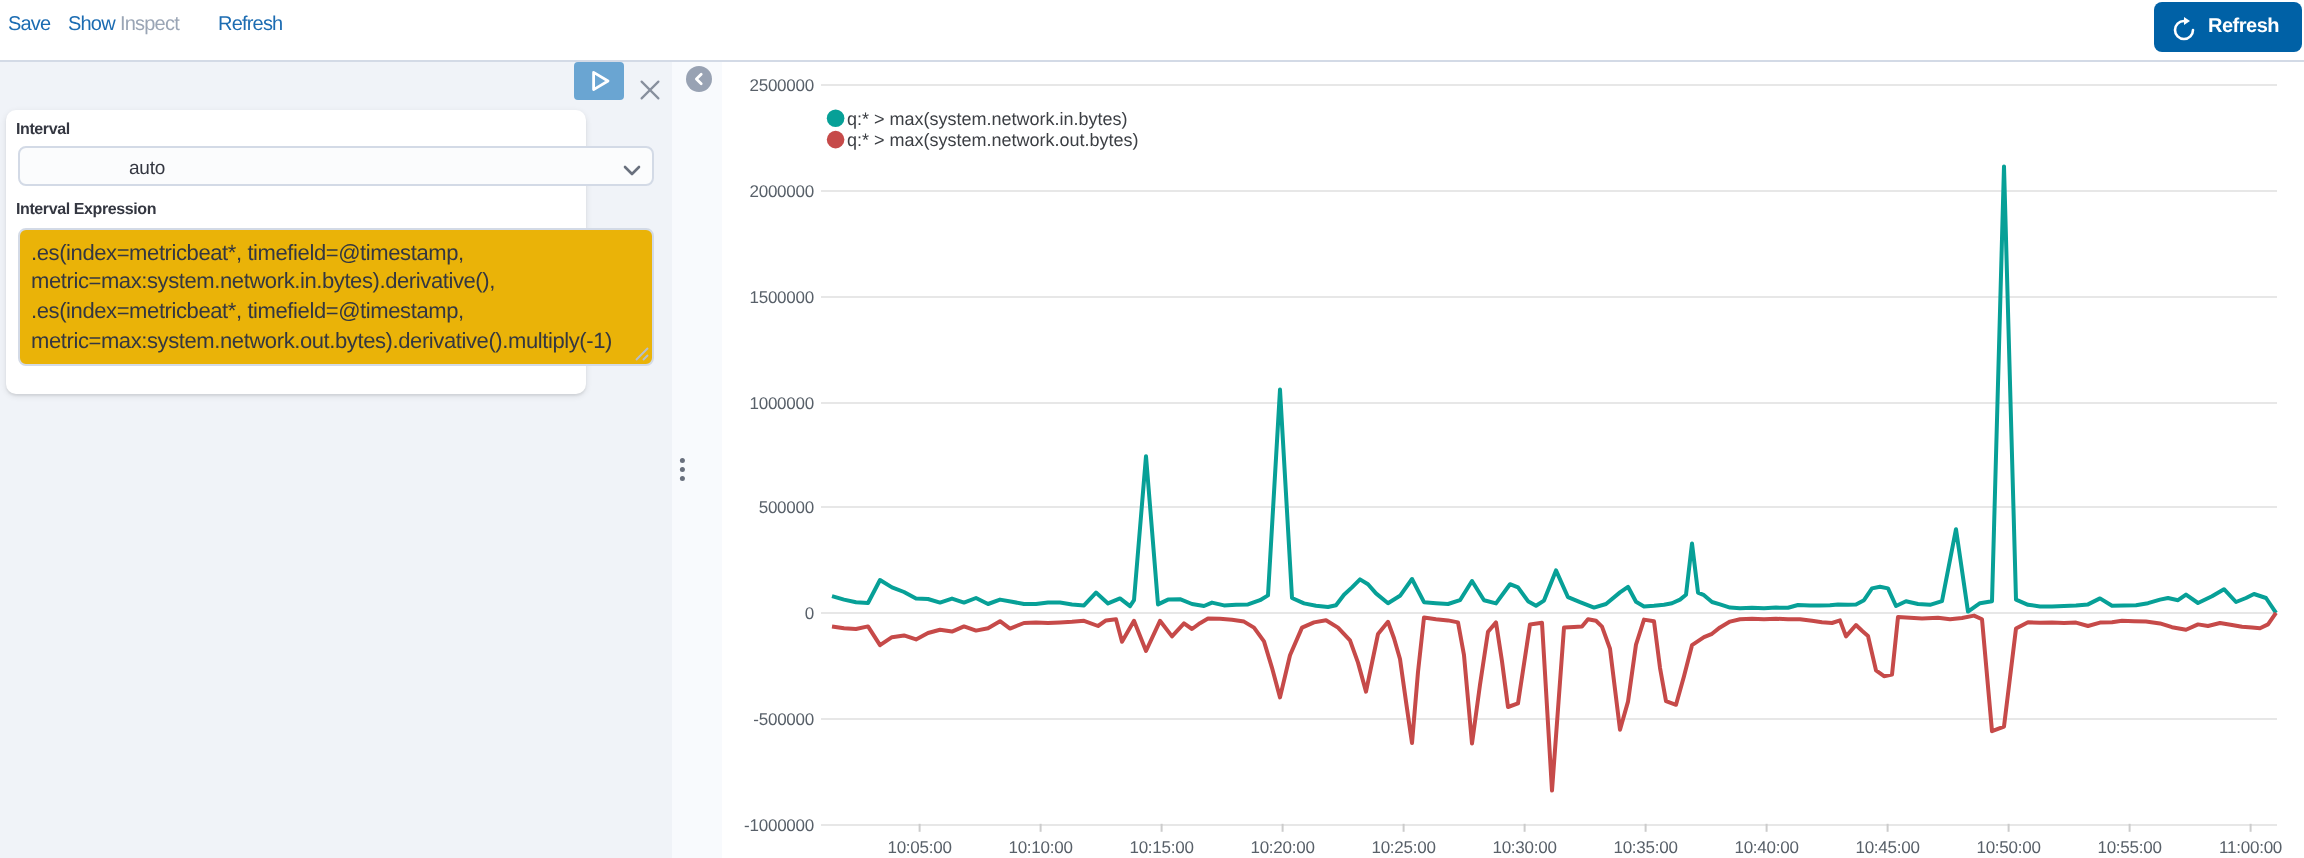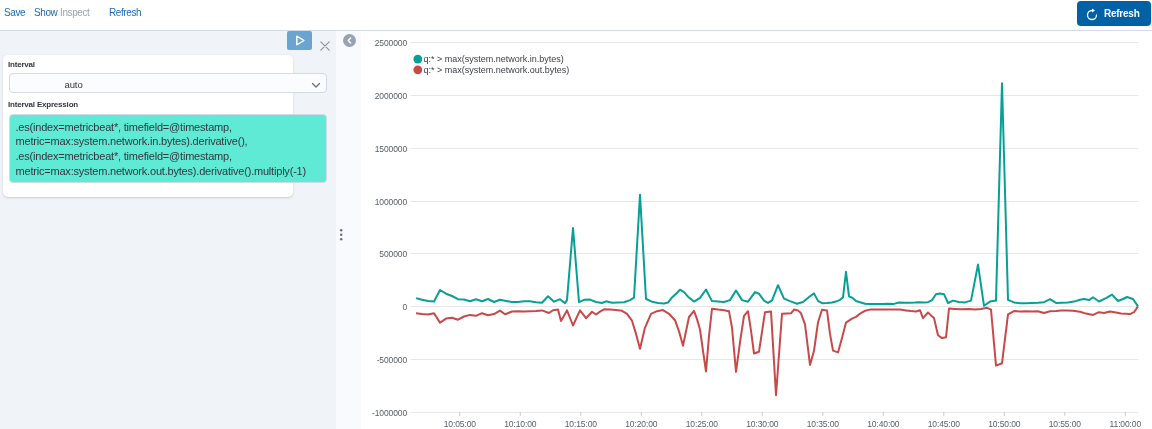--- a/index.html
+++ b/index.html
@@ -26,21 +26,21 @@
 #playbtn { position:absolute; left:287px; top:31px; width:25px; height:19px; background:#6aa5d2; border-radius:2px; }
 #closebtn { position:absolute; left:319.5px; top:36.5px; width:10px; height:10px; }
 #collapse { position:absolute; left:342.5px; top:32.5px; width:13px; height:13px; }
 #dots { position:absolute; left:339px; top:228px; }
 
 #card { position:absolute; left:3px; top:55px; width:290px; height:142px; background:#fff; border-radius:5px;
   box-shadow:0 1px 3px rgba(0,0,0,0.1), 0 1px 1px rgba(0,0,0,0.06); }
 .flabel { position:absolute; left:5px; font-size:8px; font-weight:700; color:#343741; letter-spacing:-0.2px; }
 #sel { position:absolute; left:5.5px; top:18px; width:318px; height:20px; background:#fbfcfd; border:1px solid #d3dae6; border-radius:4px; }
 #sel span { position:absolute; left:7px; top:5px; font-size:9.5px; color:#343741; letter-spacing:-0.1px;margin-left:48px; }
-#ta { position:absolute; left:5.5px; top:59px; width:318px; height:69px; background:#5eead4; border:1px solid #d3dae6; border-radius:4px; }
+#ta { position:absolute; left:5.5px; top:59px; width:318px; height:69px; background:#eab308; border:1px solid #d3dae6; border-radius:4px; }
 #ta .txt { position:absolute; left:6px; top:4.6px; font-size:11px; line-height:14.7px; color:#343741; letter-spacing:-0.2px; white-space:pre; }
 
 .ax { font-size:8.5px; fill:#586069; letter-spacing:-0.12px; }
 .lg { font-size:9px; fill:#3c3f44; letter-spacing:0px; }
 #chartsvg { position:absolute; left:0; top:0; }
 </style>
 </head>
 <body>
 <div id="page">
   <svg id="chartsvg" width="1152" height="429" viewBox="0 0 1152 429">

